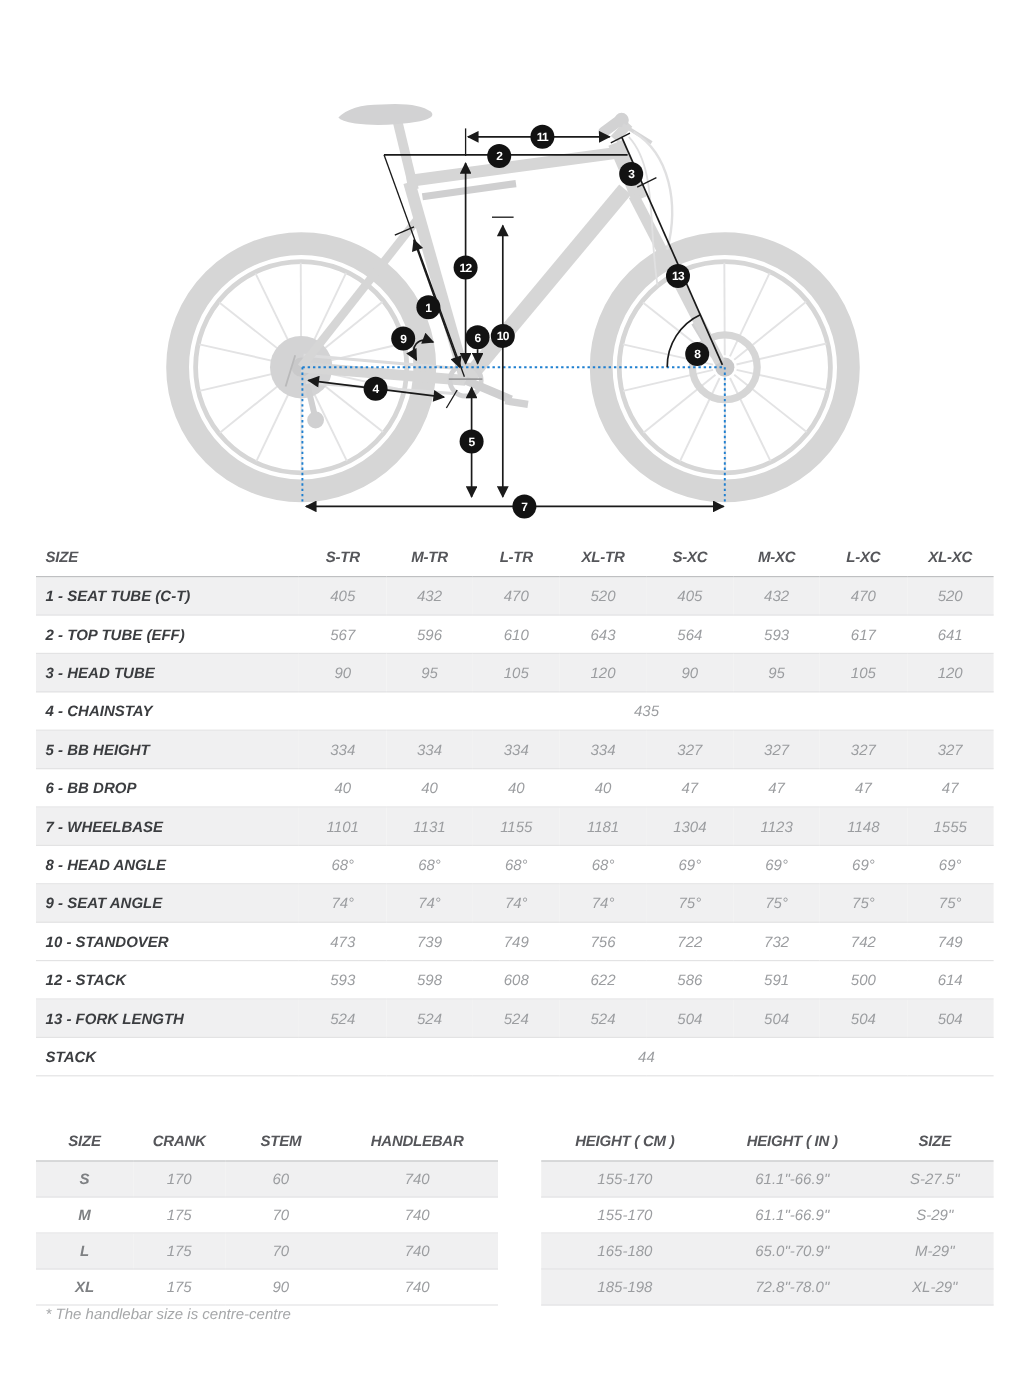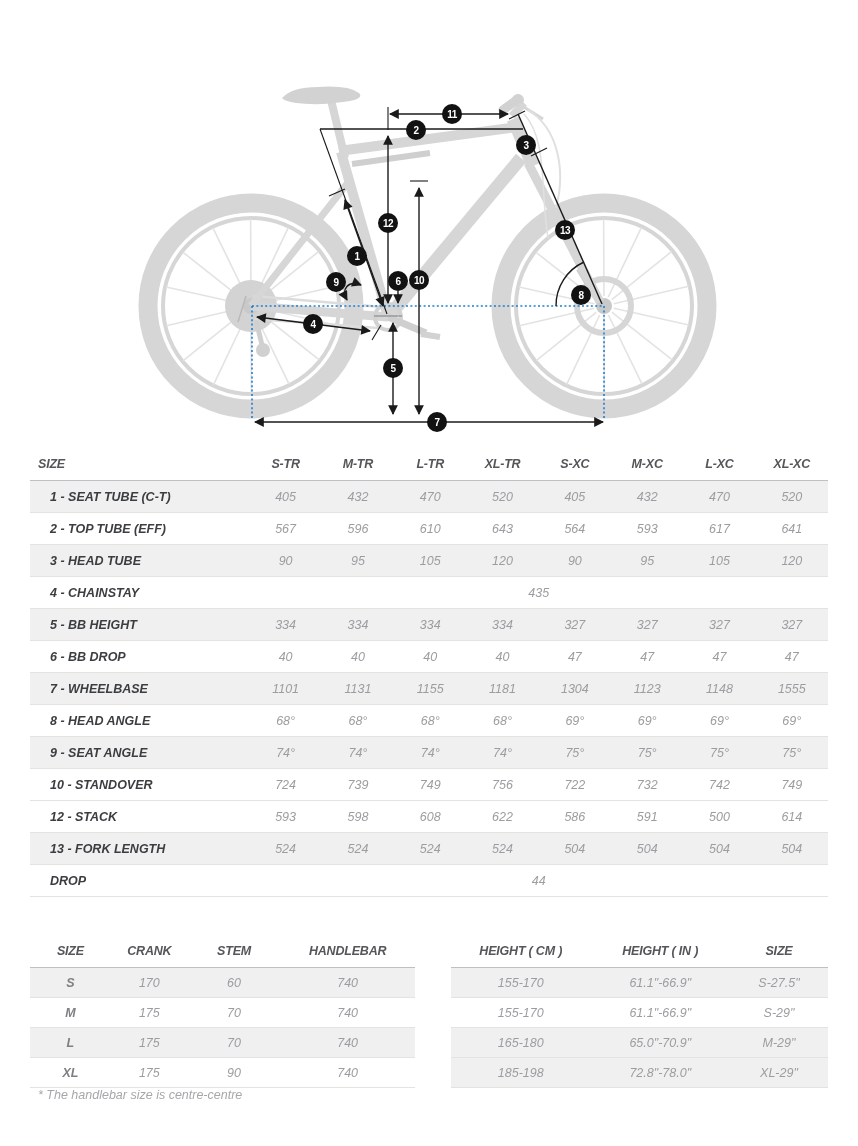--- a/index.html
+++ b/index.html
@@ -25,21 +25,21 @@
   .ann-thin{stroke:var(--ann);stroke-width:1.1;fill:none;}
   .blue-dot{stroke:var(--blue);stroke-width:1.6;fill:none;stroke-dasharray:2 2.4;}
   .bike{stroke:var(--bike);fill:none;}
 
   
   table{border-collapse:collapse;table-layout:fixed;font-style:italic;}
   .geo-table{width:798px;margin:8px 0 0 30px;}
   .geo-table th{height:30px;border-bottom:1px solid var(--border-strong);font-size:12.5px;font-weight:bold;color:var(--head-txt);letter-spacing:-0.2px;}
   .geo-table th.lbl{text-align:left;padding-left:8px;}
   .geo-table td{height:29px;border-bottom:1px solid var(--border-light);font-size:12.5px;}
-  .geo-table td.lbl{text-align:left;font-weight:bold;color:var(--label-txt);padding-left:20px;}
+  .geo-table td.lbl{text-align:left;font-weight:bold;color:var(--label-txt);padding-left:8px;}
   .geo-table td.val{text-align:center;color:var(--val-txt);}
   tr.alt{background:var(--row-alt);}
 
   .bottom{display:flex;justify-content:space-between;margin:38px 30px 0 30px;width:798px;}
   .bt{width:385px;}
   .bt.sizing{width:377px;}
   .bt table{width:100%;}
   .bt th{height:30px;border-bottom:1px solid var(--border-strong);font-size:12.5px;font-weight:bold;color:var(--head-txt);text-align:center;letter-spacing:-0.2px;}
   .bt td{height:27px;border-bottom:1px solid var(--border-light);font-size:12.5px;text-align:center;color:var(--val-txt);}
   .bt td.size{font-weight:bold;color:#7e8083;}
@@ -317,21 +317,21 @@
           <td class="val">74°</td>
           <td class="val">74°</td>
           <td class="val">74°</td>
           <td class="val">75°</td>
           <td class="val">75°</td>
           <td class="val">75°</td>
           <td class="val">75°</td>
         </tr>
         <tr>
           <td class="lbl">10 - STANDOVER</td>
-          <td class="val">724</td>
+          <td class="val">473</td>
           <td class="val">739</td>
           <td class="val">749</td>
           <td class="val">756</td>
           <td class="val">722</td>
           <td class="val">732</td>
           <td class="val">742</td>
           <td class="val">749</td>
         </tr>
         <tr>
           <td class="lbl">12 - STACK</td>
@@ -349,21 +349,21 @@
           <td class="val">524</td>
           <td class="val">524</td>
           <td class="val">524</td>
           <td class="val">524</td>
           <td class="val">504</td>
           <td class="val">504</td>
           <td class="val">504</td>
           <td class="val">504</td>
         </tr>
         <tr>
-          <td class="lbl">DROP</td>
+          <td class="lbl">STACK</td>
           <td class="val" colspan="8">44</td>
         </tr>
       </tbody>
   </table>
 
   <div class="bottom">
 
     <div class="bt components">
       <table>
         <colgroup>

